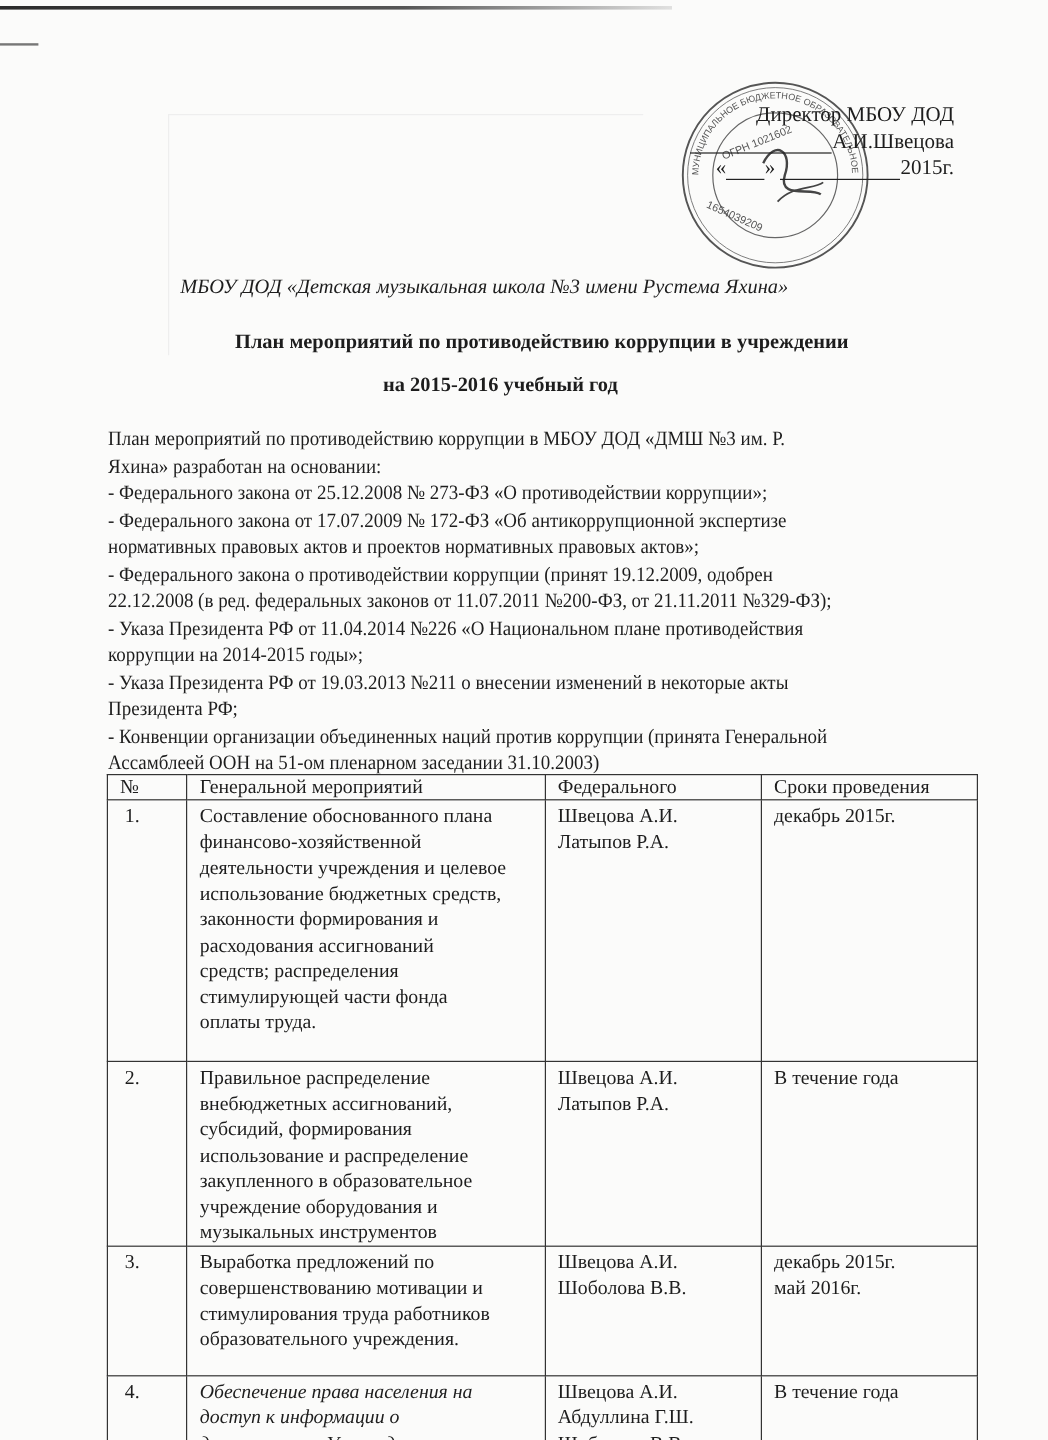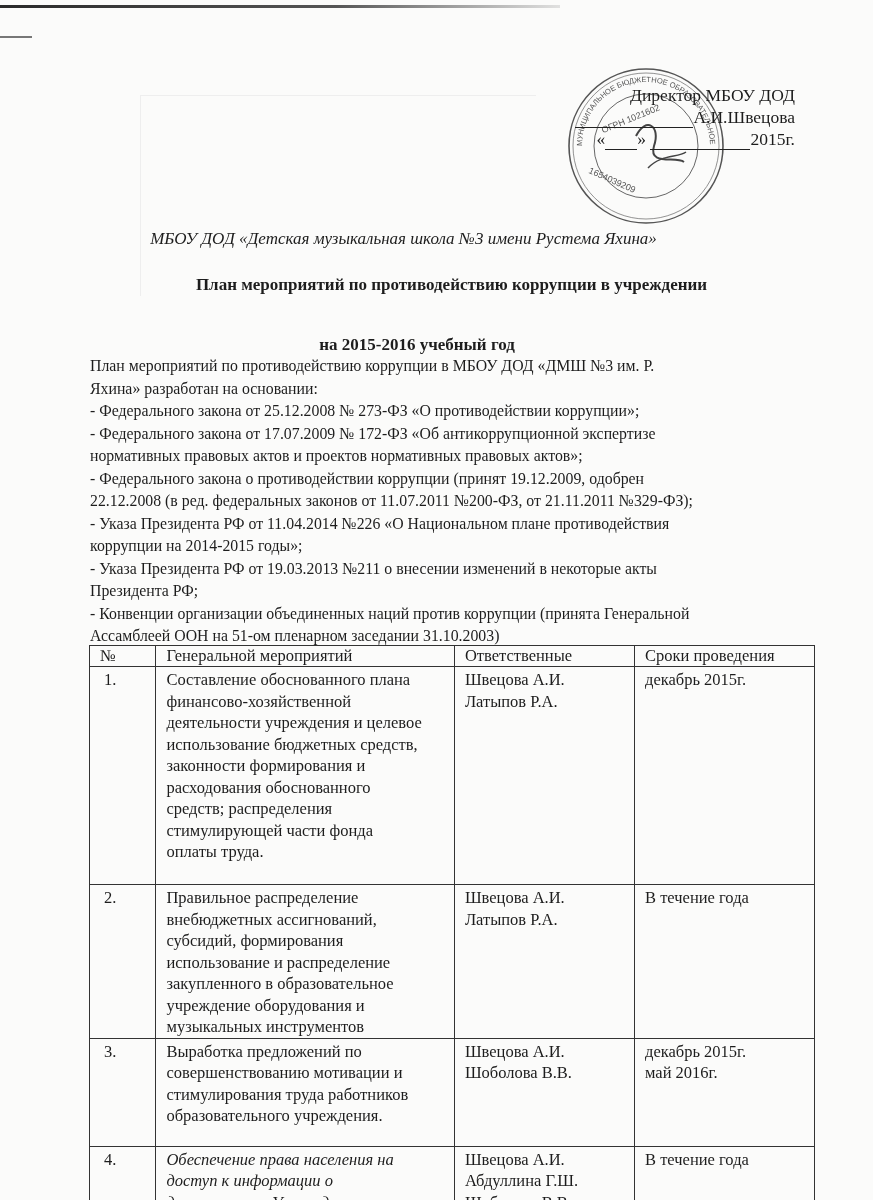--- a/index.html
+++ b/index.html
@@ -38,21 +38,21 @@
   .org {
     position: absolute; left: 0; width: 777px; top: 229px; text-align: center;
     font-style: italic; font-size: 17px; padding-left: 30px; box-sizing: border-box;
   }
   .title {
     position: absolute; left: 0; width: 873px; top: 275px; text-align: center;
     font-weight: bold; font-size: 17px; padding-left: 30px; box-sizing: border-box;
   }
   .subtitle {
     position: absolute; left: 0; width: 794px; top: 311px; text-align: center;
-    font-weight: bold; font-size: 17px; padding-left: 40px; box-sizing: border-box; margin-top: 24px;
+    font-weight: bold; font-size: 17px; padding-left: 40px; box-sizing: border-box;
   }
 
   .intro {
     position: absolute; left: 90px; top: 355px; width: 720px;
     font-family: "Liberation Sans Narrow", "Liberation Serif", serif;
     font-size: 17px; line-height: 22.5px;
     transform: scaleX(0.93); transform-origin: left top;
     width: 775px;
   }
   .intro div { white-space: nowrap; }
@@ -121,34 +121,34 @@
   <div>Президента РФ;</div>
   <div>- Конвенции организации объединенных наций против коррупции (принята Генеральной</div>
   <div>Ассамблеей ООН на 51-ом пленарном заседании 31.10.2003)</div>
 </div>
 
 <table class="plan">
   <thead>
     <tr>
       <th class="c1">№</th>
       <th class="c2">Генеральной мероприятий</th>
-      <th class="c3">Ответственные</th>
+      <th class="c3">Федерального</th>
       <th class="c4">Сроки проведения</th>
     </tr>
   </thead>
   <tbody id="tbody">
       <tr style="height: 218px;">
         <td class="c1 num">1.</td>
         <td class="c2">
           <div>Составление обоснованного плана</div>
           <div>финансово-хозяйственной</div>
           <div>деятельности учреждения и целевое</div>
           <div>использование бюджетных средств,</div>
           <div>законности формирования и</div>
-          <div>расходования обоснованного</div>
+          <div>расходования ассигнований</div>
           <div>средств; распределения</div>
           <div>стимулирующей части фонда</div>
           <div>оплаты труда.</div>
         </td>
         <td class="c3 resp">
           <div>Швецова А.И.</div>
           <div>Латыпов Р.А.</div>
         </td>
         <td class="c4 sched">
           <div>декабрь 2015г.</div>

